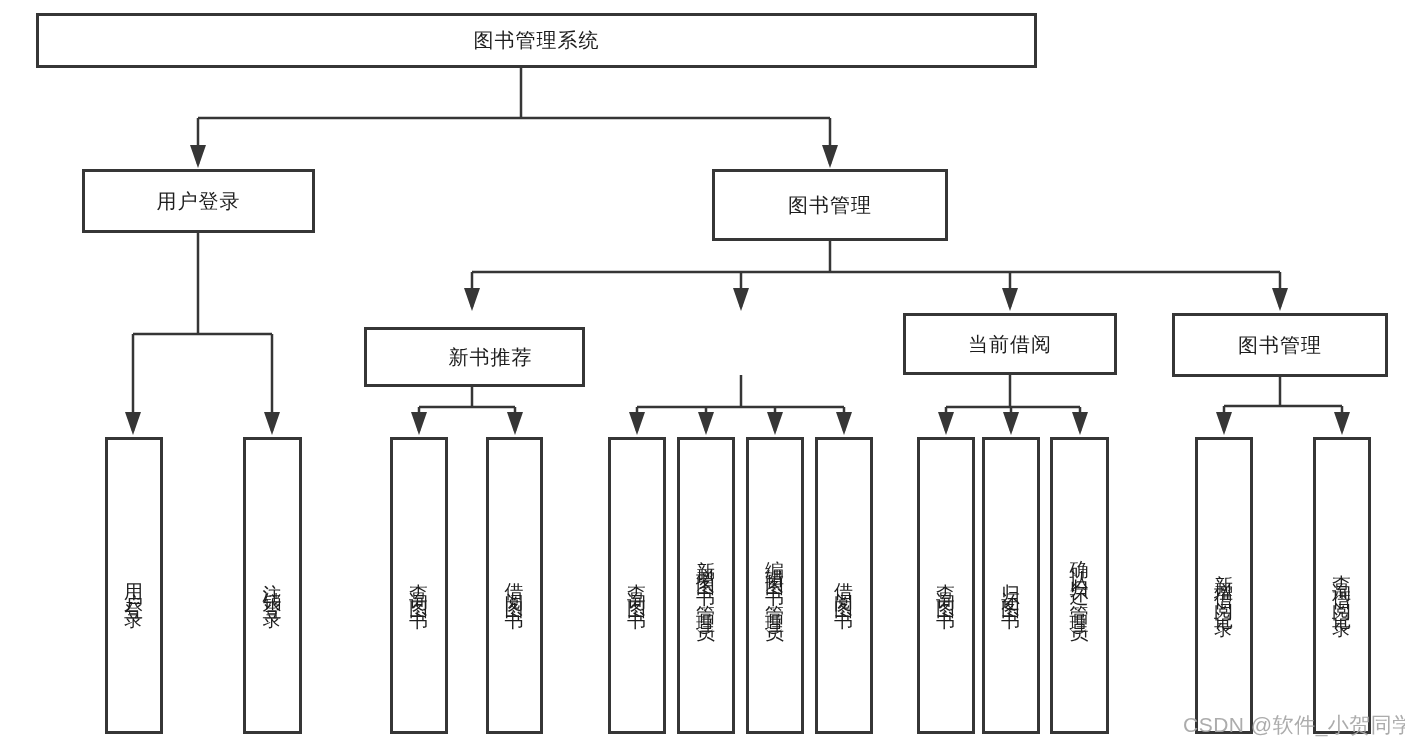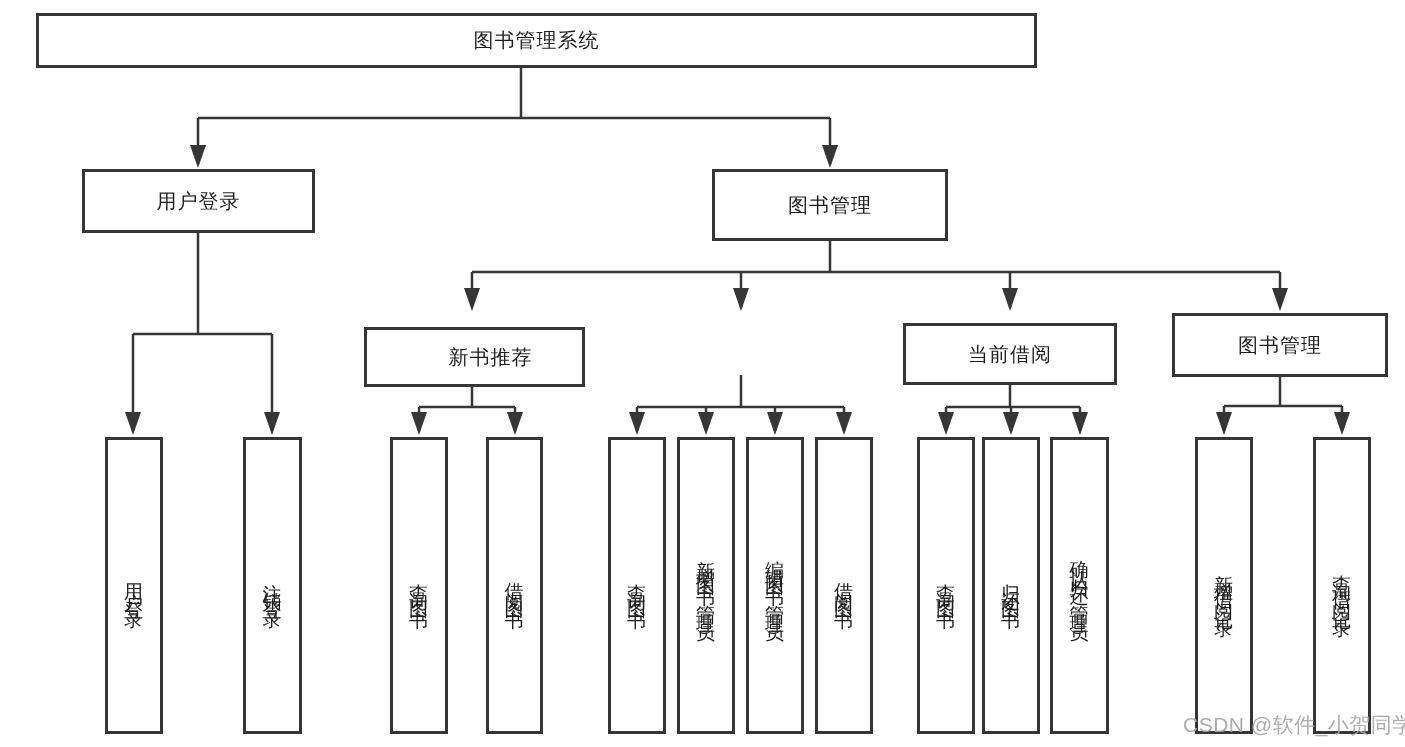--- a/index.html
+++ b/index.html
@@ -141,21 +141,21 @@
   <div class="box" style="left:82px; top:169px; width:233px; height:64px;">
     <span>用户登录</span>
   </div>
   <div class="box" style="left:712px; top:169px; width:236px; height:72px;">
     <span>图书管理</span>
   </div>
 
   <div class="box" style="left:364px; top:327px; width:221px; height:60px;padding-left:32px;">
     <span>新书推荐</span>
   </div>
-  <div class="box" style="left:903px; top:313px; width:214px; height:62px;margin-top:10px;">
+  <div class="box" style="left:903px; top:313px; width:214px; height:62px;">
     <span>当前借阅</span>
   </div>
   <div class="box" style="left:1172px; top:313px; width:216px; height:64px;">
     <span>图书管理</span>
   </div>
 
   <div class="vbox" style="left:105px; top:437px; width:58px; height:297px;">
     <span class="vtext">用户登录</span>
   </div>
   <div class="vbox" style="left:243px; top:437px; width:59px; height:297px;">

